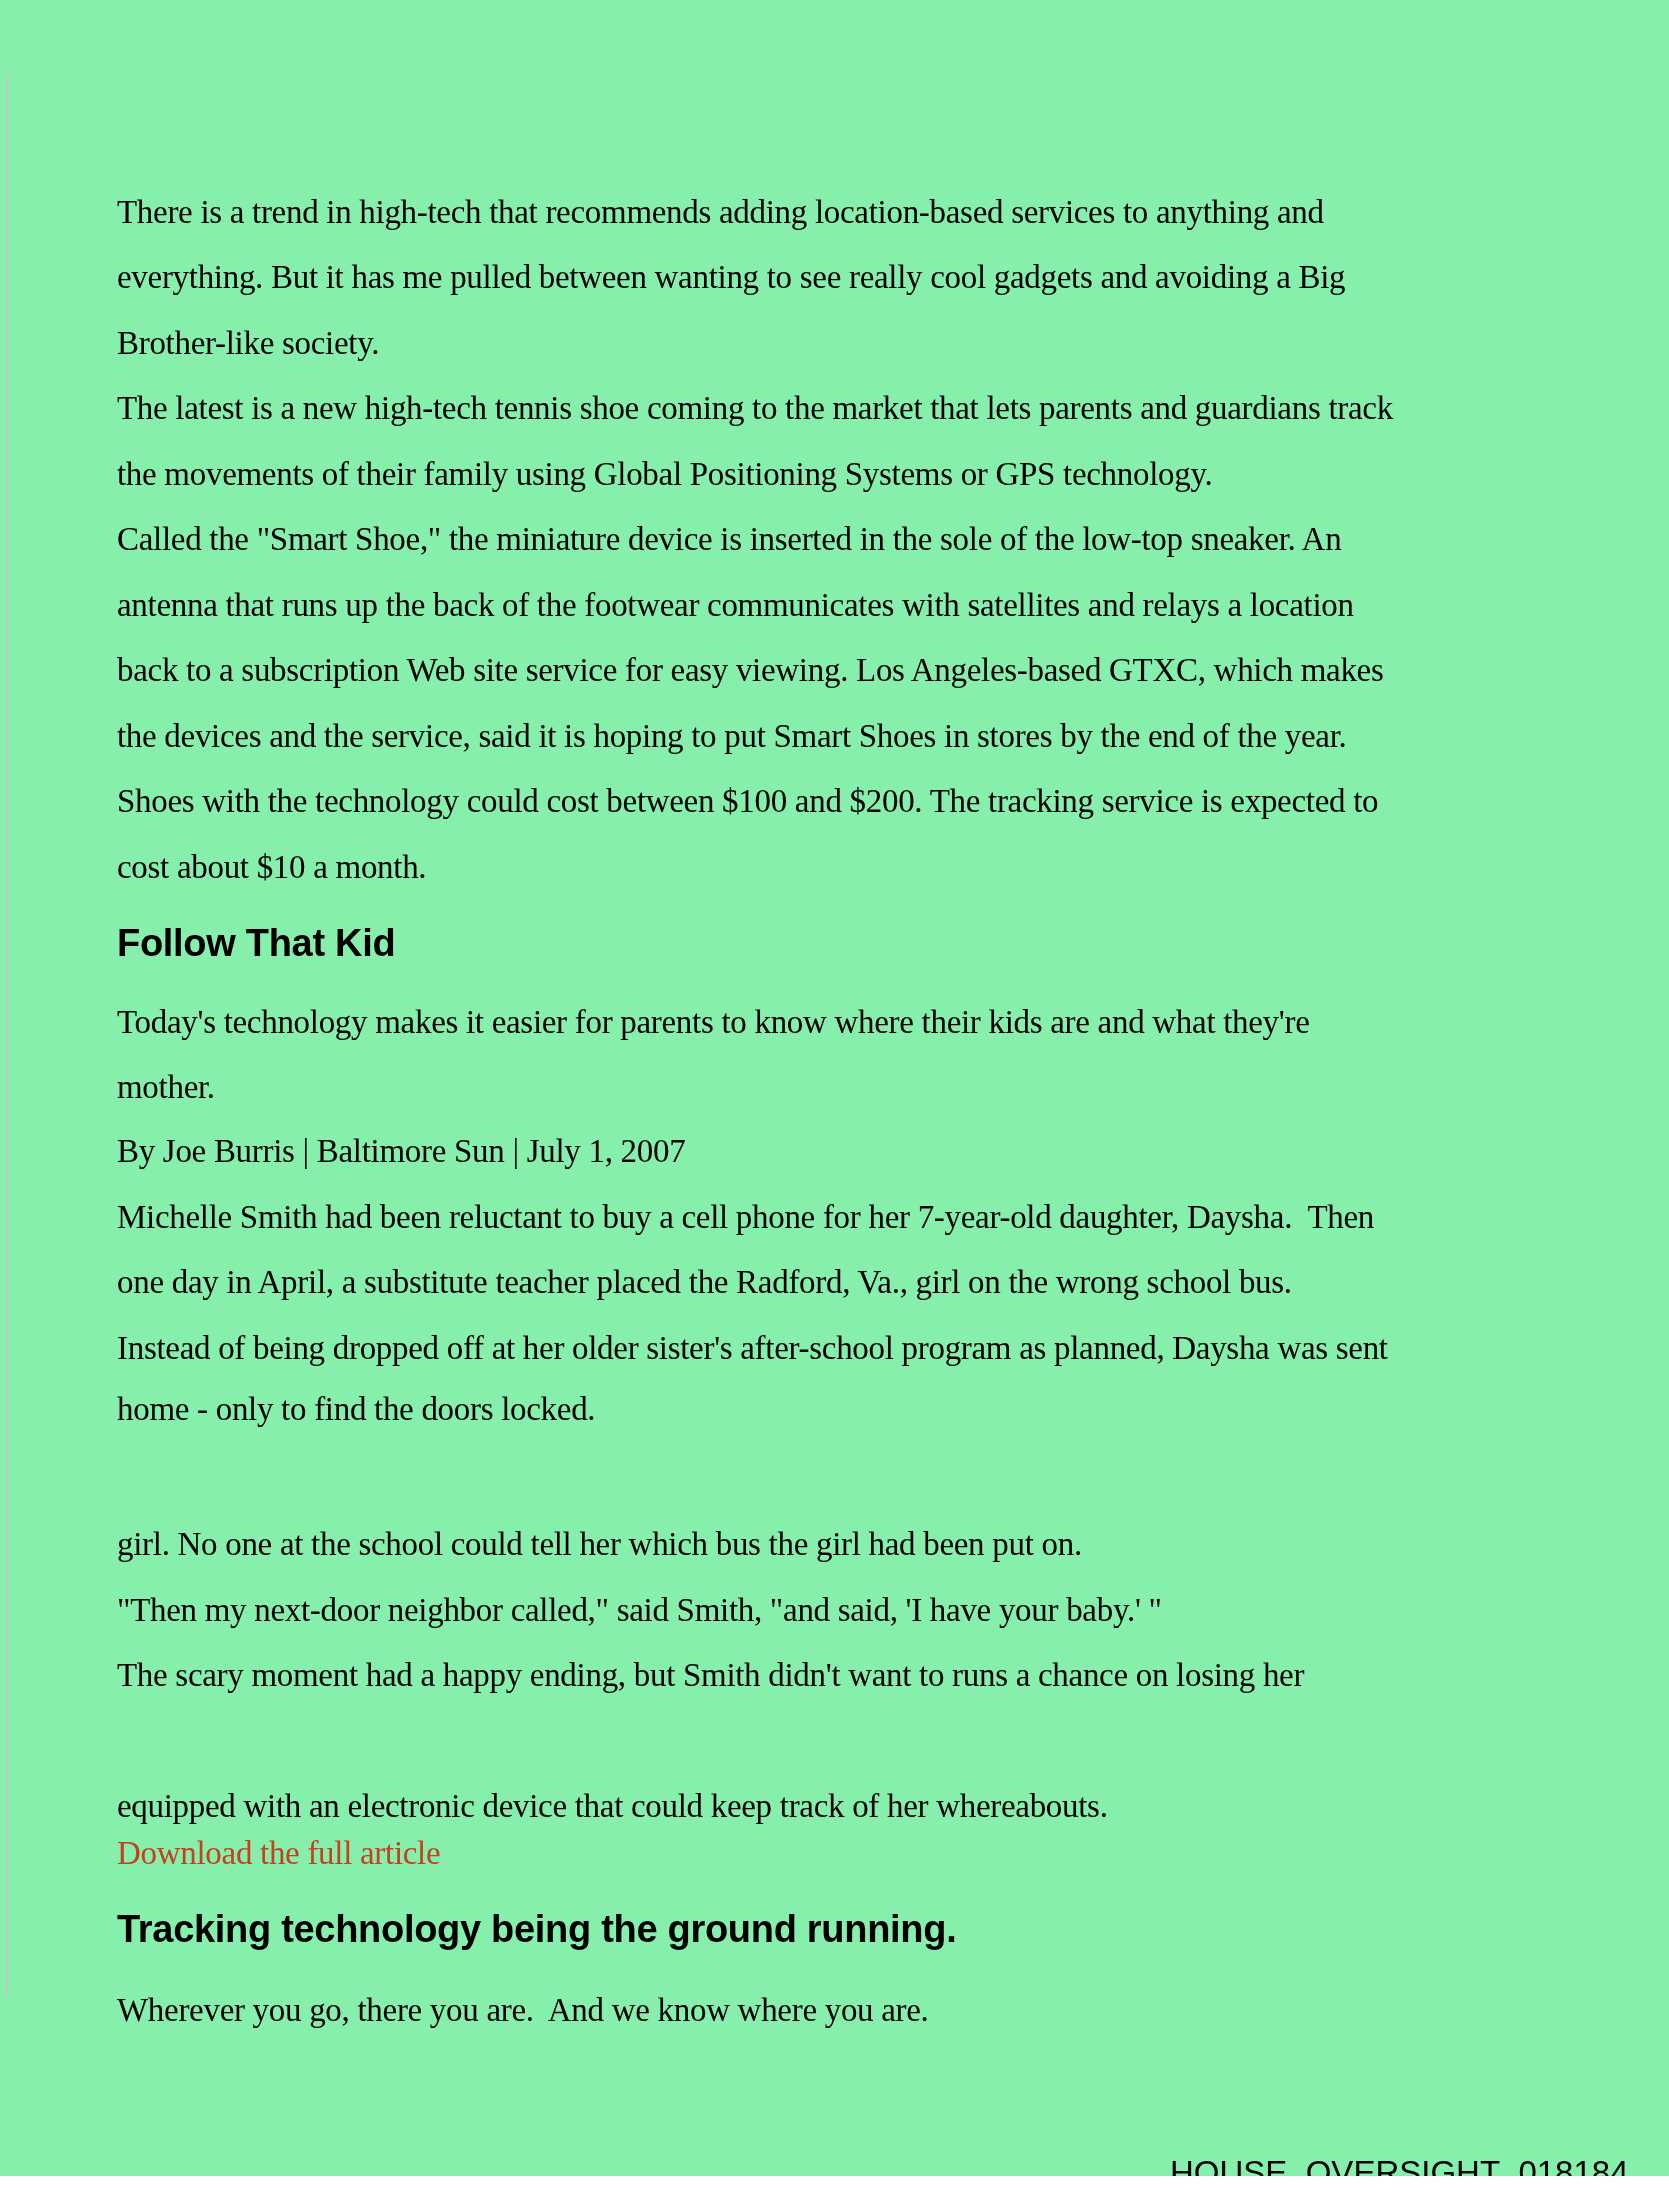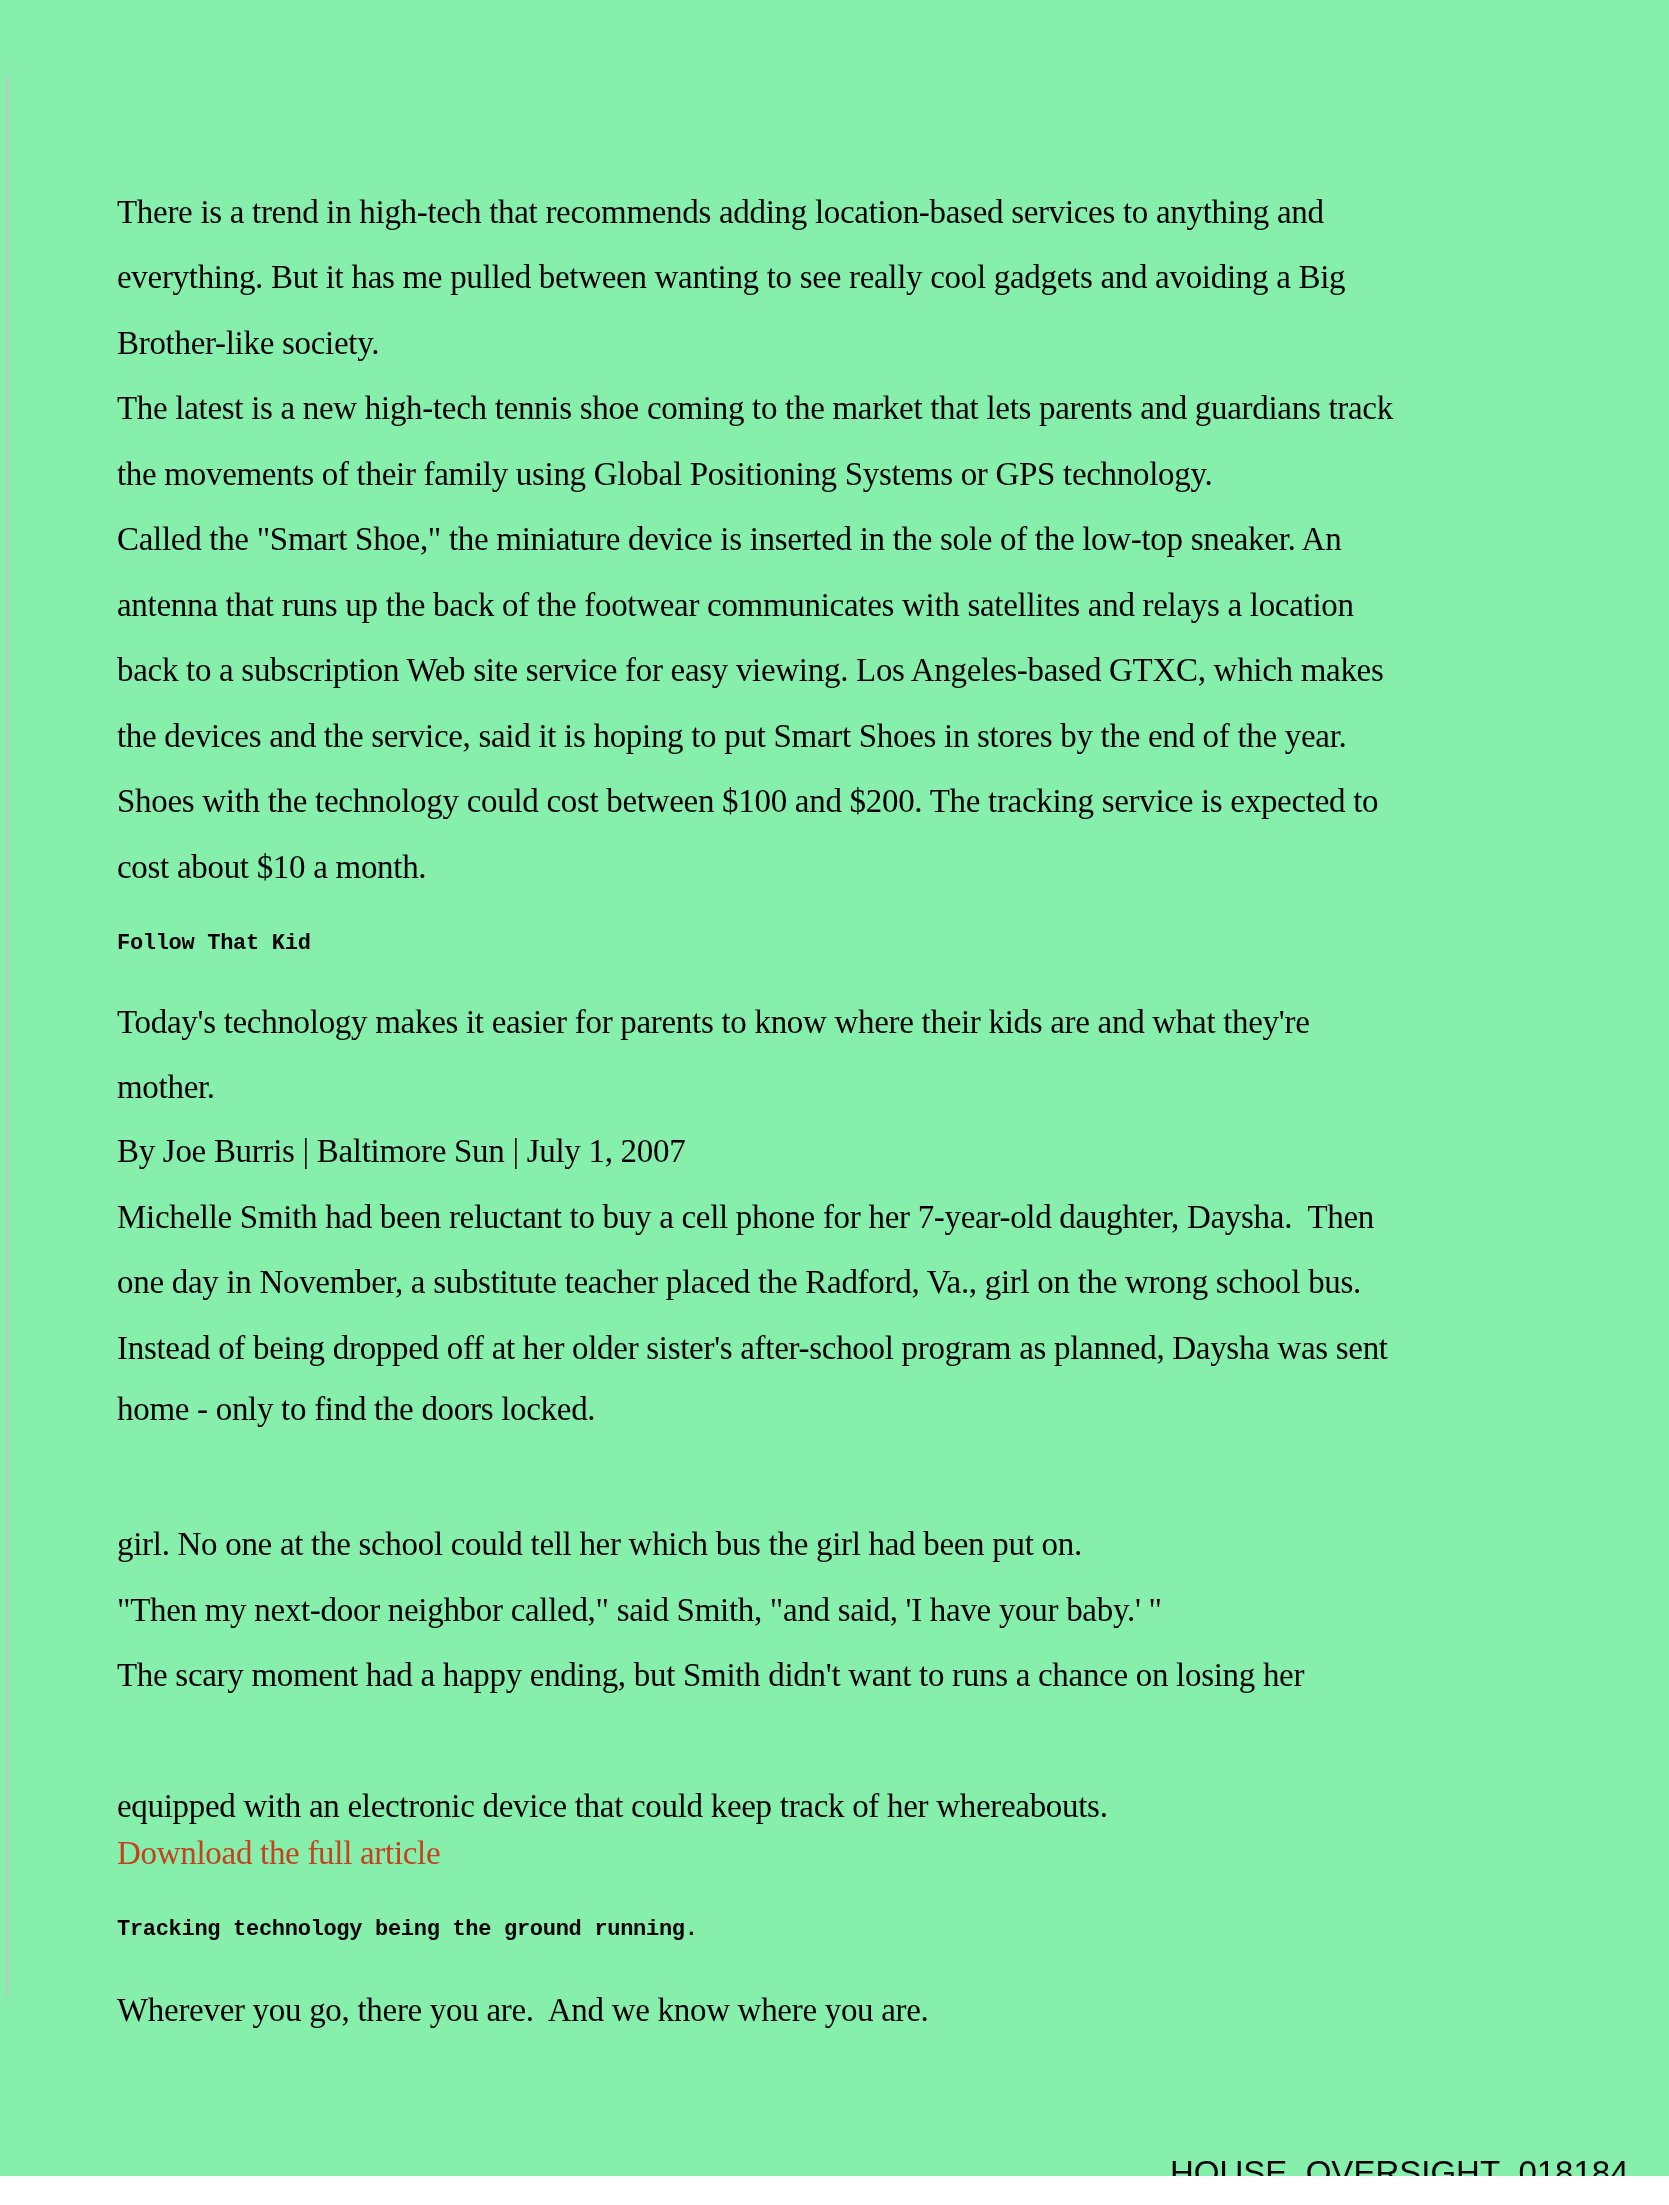--- a/index.html
+++ b/index.html
@@ -22,23 +22,23 @@
   }
   .line {
     position: absolute;
     left: 117px;
     white-space: pre;
     font: 33px/65px "Liberation Serif", serif;
     color: #000000;
     letter-spacing: -0.3px;
   }
   .heading {
-    font-family: Liberation Mono, monospace;
+    font-family: Liberation Sans, sans-serif;
     font-weight: bold;
-    font-size: 22px;
+    font-size: 38px;
     line-height: 65px;
   }
   .download-link {
     color: #c6411f;
     text-decoration: none;
     cursor: pointer;
   }
   .bates {
     position: absolute;
     left: 1170px;
@@ -68,21 +68,21 @@
   <div class="line" style="top:835px">cost about $10 a month.</div>
 
   <div class="line heading" style="top:911px">Follow That Kid</div>
 
   <div class="line" style="top:990px">Today's technology makes it easier for parents to know where their kids are and what they're</div>
   <div class="line" style="top:1055px">mother.</div>
 
   <div class="line" style="top:1119px">By Joe Burris | Baltimore Sun | July 1, 2007</div>
 
   <div class="line" style="top:1185px">Michelle Smith had been reluctant to buy a cell phone for her 7-year-old daughter, Daysha.  Then</div>
-  <div class="line" style="top:1250px">one day in November, a substitute teacher placed the Radford, Va., girl on the wrong school bus.</div>
+  <div class="line" style="top:1250px">one day in April, a substitute teacher placed the Radford, Va., girl on the wrong school bus.</div>
   <div class="line" style="top:1316px">Instead of being dropped off at her older sister's after-school program as planned, Daysha was sent</div>
   <div class="line" style="top:1377px">home - only to find the doors locked.</div>
   <div class="line" style="top:1512px">girl. No one at the school could tell her which bus the girl had been put on.</div>
   <div class="line" style="top:1578px">"Then my next-door neighbor called," said Smith, "and said, 'I have your baby.' "</div>
   <div class="line" style="top:1643px">The scary moment had a happy ending, but Smith didn't want to runs a chance on losing her</div>
   <div class="line" style="top:1774px">equipped with an electronic device that could keep track of her whereabouts.</div>
 
   <div class="line download-link" style="top:1821px">Download the full article</div>
 
   <div class="line heading" style="top:1897px">Tracking technology being the ground running.</div>

